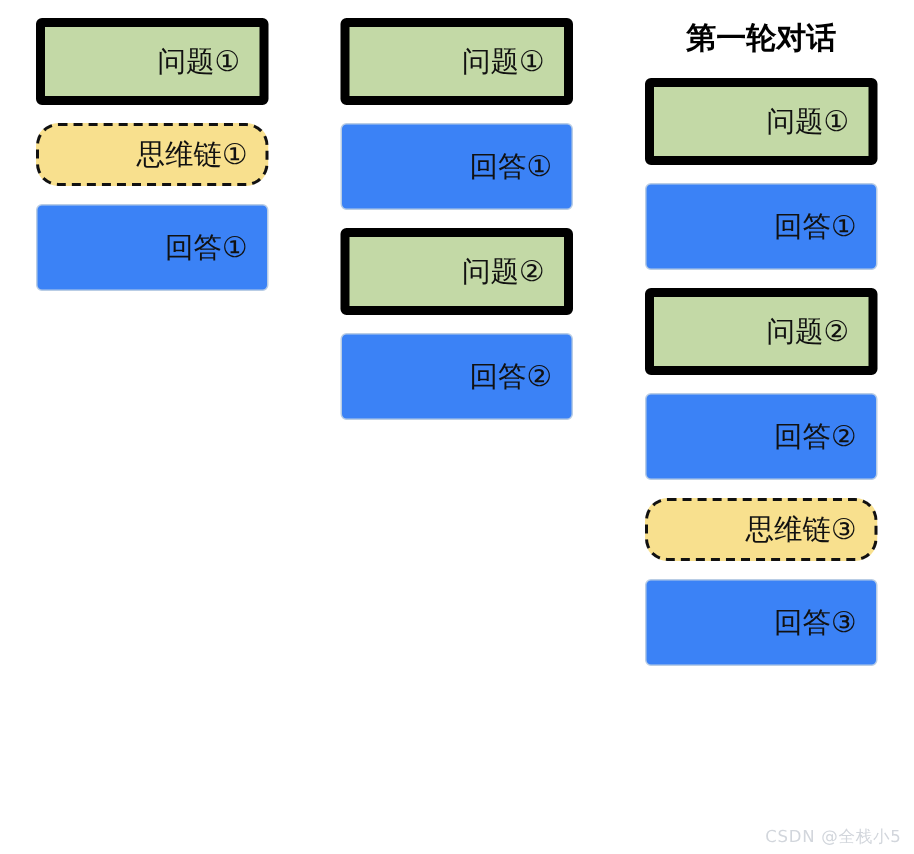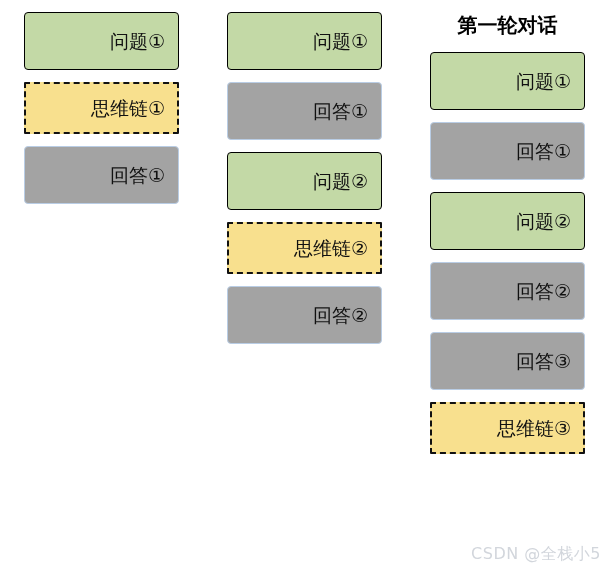--- a/index.html
+++ b/index.html
@@ -61,45 +61,45 @@
     padding-right: 13px;
     box-sizing: border-box;
     font-size: 19px;
     color: #111111;
     line-height: 58px;
     white-space: nowrap;
   }
 
   .node.question {
     background: #c3d9a6;
-    border: 1px solid #000000;
+    border: 6px solid #000000;
   }
 
   .node.answer {
-    background: #a3a3a3;
+    background: #3b82f6;
     border: 1px solid #b9cde5;
   }
 
   .node.cot {
     background: #f8e08e;
     border: 2px dashed #111111;
-    border-radius: 1px;
-    height: 52px;
+    border-radius: 15px;
+    height: 42px;
     padding-right: 12px;
   }
 
   .node-label {
     display: inline-block;
   }
 
   .watermark {
     position: absolute;
     right: 8px;
     bottom: 4px;
-    font-size: 16px;
+    font-size: 11px;
     color: #d2d6dc;
     letter-spacing: 0.5px;
     white-space: nowrap;
     user-select: none;
   }
 </style>
 </head>
 <body>
 
 <div id="diagram">
@@ -118,43 +118,40 @@
       <div class="column">
         <div class="node question">
           <span class="node-label">问题①</span>
         </div>
         <div class="node answer">
           <span class="node-label">回答①</span>
         </div>
         <div class="node question">
           <span class="node-label">问题②</span>
         </div>
-        <div class="node cot">
-          <span class="node-label">思维链②</span>
-        </div>
         <div class="node answer">
           <span class="node-label">回答②</span>
         </div>
       </div>
       <div class="column">
         <div class="column-title">第一轮对话</div>
         <div class="node question">
           <span class="node-label">问题①</span>
         </div>
         <div class="node answer">
           <span class="node-label">回答①</span>
         </div>
         <div class="node question">
           <span class="node-label">问题②</span>
         </div>
         <div class="node answer">
           <span class="node-label">回答②</span>
         </div>
+        <div class="node cot">
+          <span class="node-label">思维链③</span>
+        </div>
         <div class="node answer">
           <span class="node-label">回答③</span>
-        </div>
-        <div class="node cot">
-          <span class="node-label">思维链③</span>
         </div>
       </div>
     </div>
   <div class="watermark">CSDN @全栈小5</div>
 </div>
 
 </body></html>

